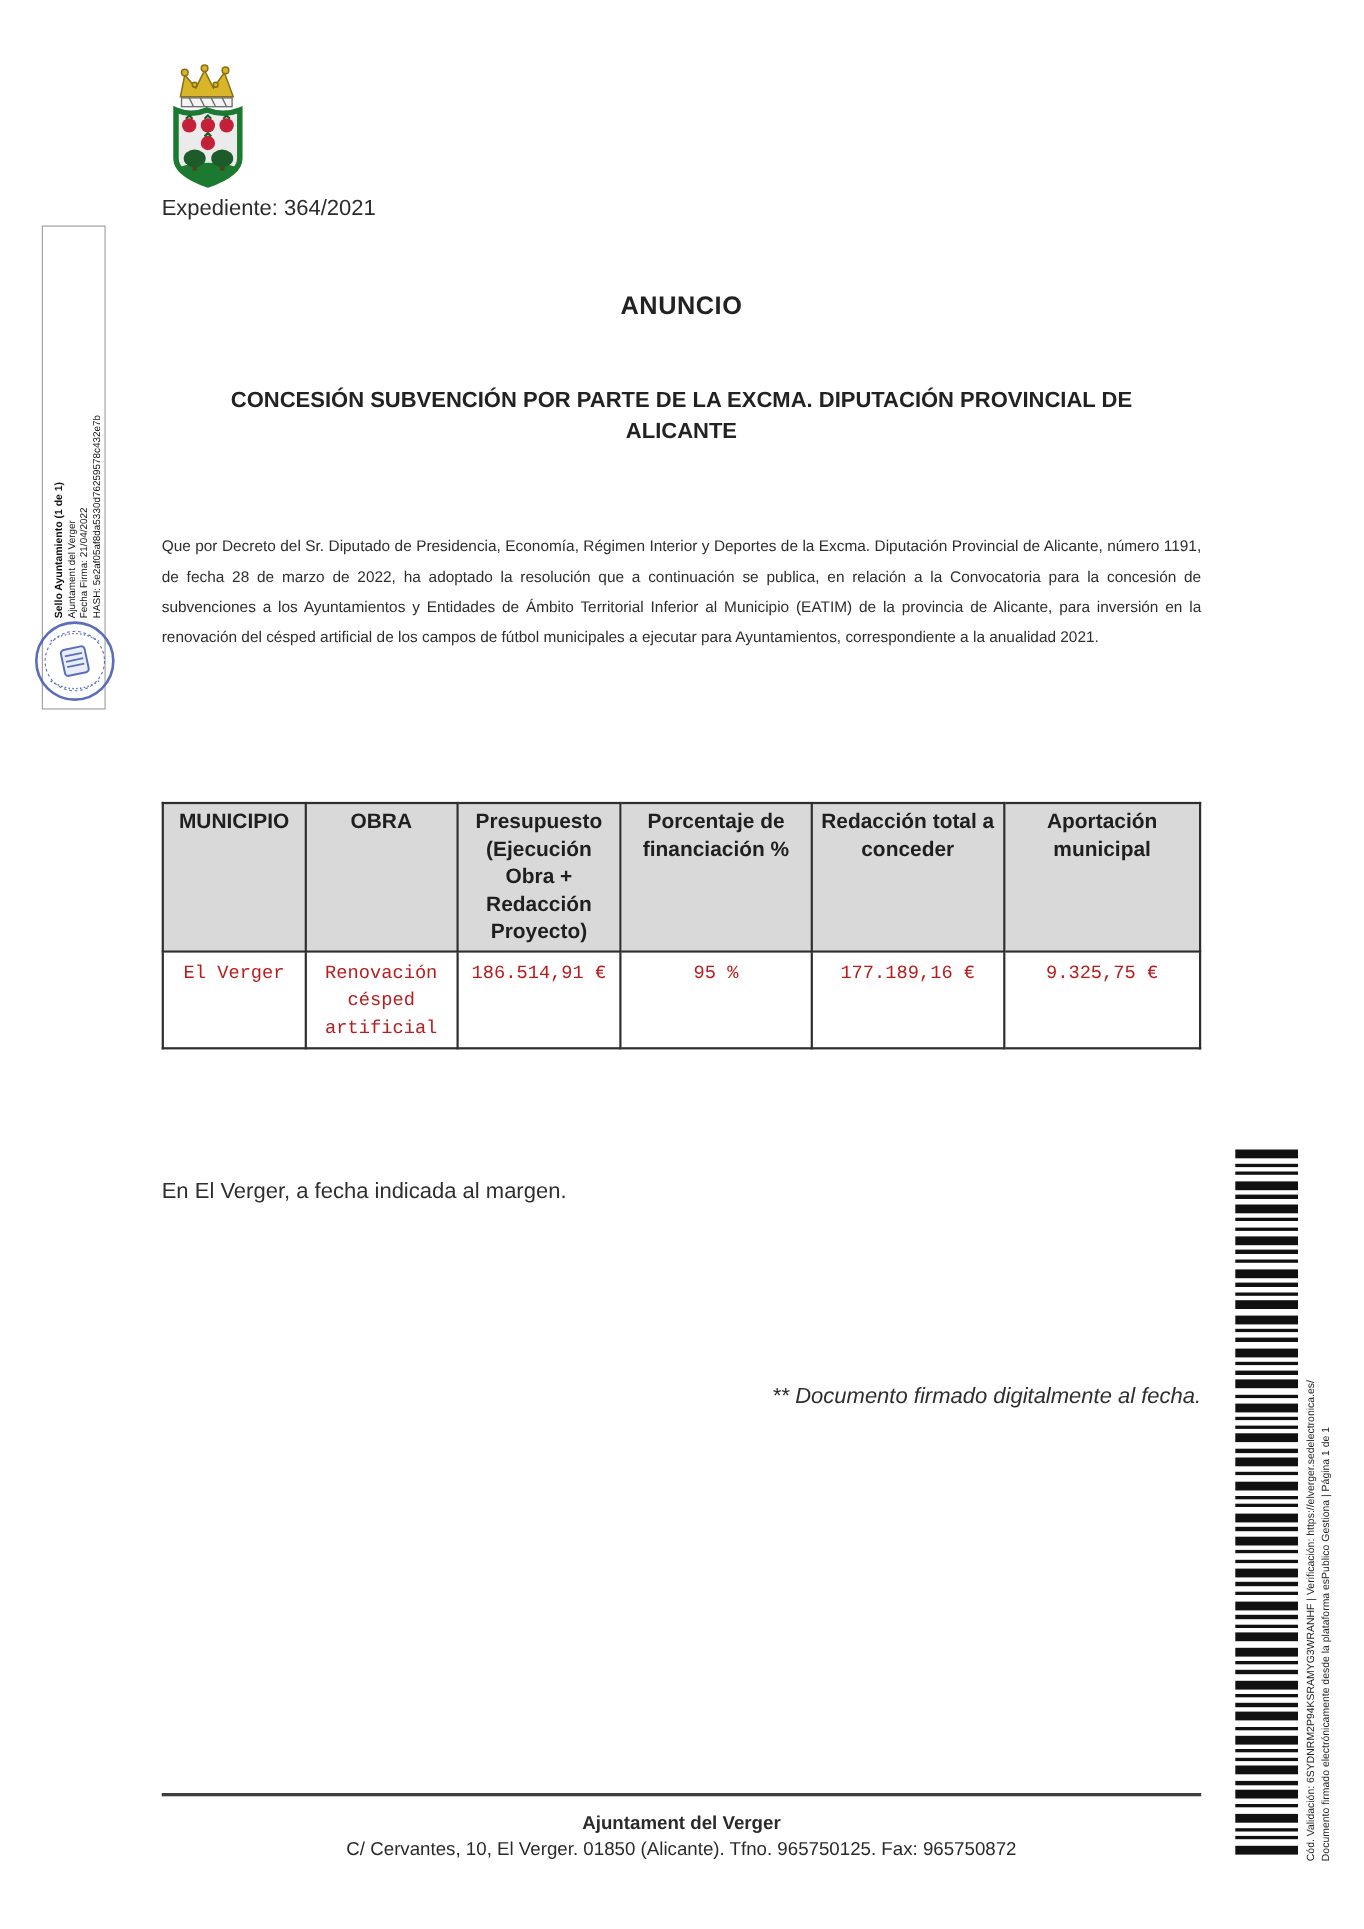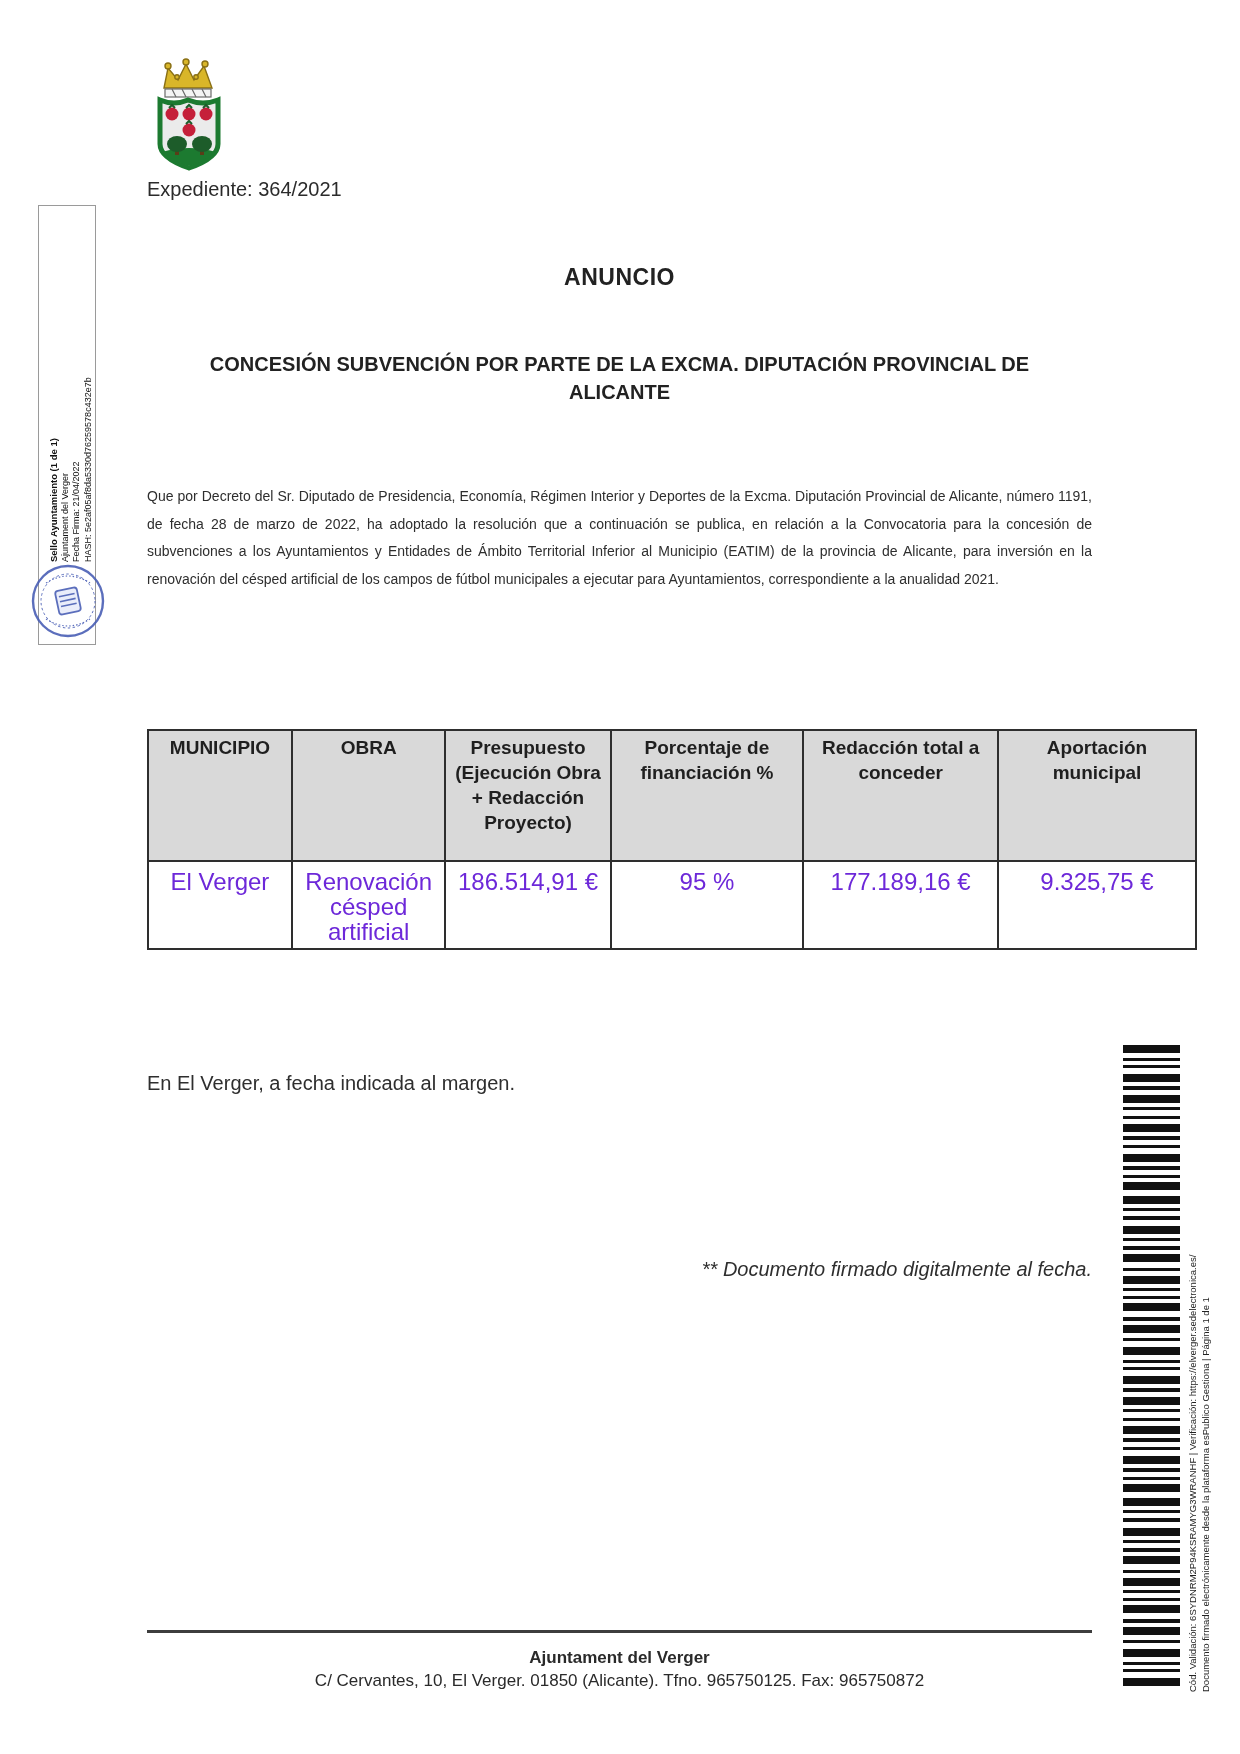--- a/index.html
+++ b/index.html
@@ -28,31 +28,31 @@
   .subtitle .inner { width: 900px; margin: 0 auto; }
   .paragraph {
     top: 483px; font-size: 14px; line-height: 27.6px;
     text-align: justify; color: #2e2e2e;
   }
   .place-line { top: 1072px; font-size: 20px; color: #2e2e2e; }
   .sig-note { top: 1258px; font-size: 20px; font-style: italic; text-align: right; color: #2e2e2e; }
 
   
   .grant-table-wrap { top: 729px; }
-  table.grant { border-collapse: collapse; width: 1050px; table-layout: fixed; }
+  table.grant { border-collapse: collapse; width: 945px; table-layout: fixed; }
   table.grant td, table.grant th {
     border: 2px solid #2e2e2e;
     vertical-align: top;
     text-align: center;
     padding: 4px 6px;
     line-height: 25px;
     overflow: hidden;
   }
   table.grant th { background: #d9d9d9; font-weight: bold; font-size: 19px; height: 131px; color: #1f1f1f; }
-  table.grant td { font-size: 24px; height: 85px; padding-top: 7px; color: #6d28d9; }
+  table.grant td { font-size: 17px; height: 85px; padding-top: 7px; color: #b91c1c; font-family: Liberation Mono, monospace; }
 
   
   .footer-rule { left: 147px; top: 1630px; width: 945px; height: 3px; background: #3d3d3d; }
   .footer-org { left: 147px; width: 945px; top: 1648px; text-align: center; font-weight: bold; font-size: 17px; color: #2a2a2a; }
   .footer-addr { left: 147px; width: 945px; top: 1671px; text-align: center; font-size: 17px; color: #2a2a2a; }
 
   
   .stamp-box { left: 38px; top: 205px; width: 58px; height: 440px; border: 1px solid #9a9a9a; background: #fff; }
   .stamp-text {
     left: 48px; top: 562px; width: 348px; height: 46px;

